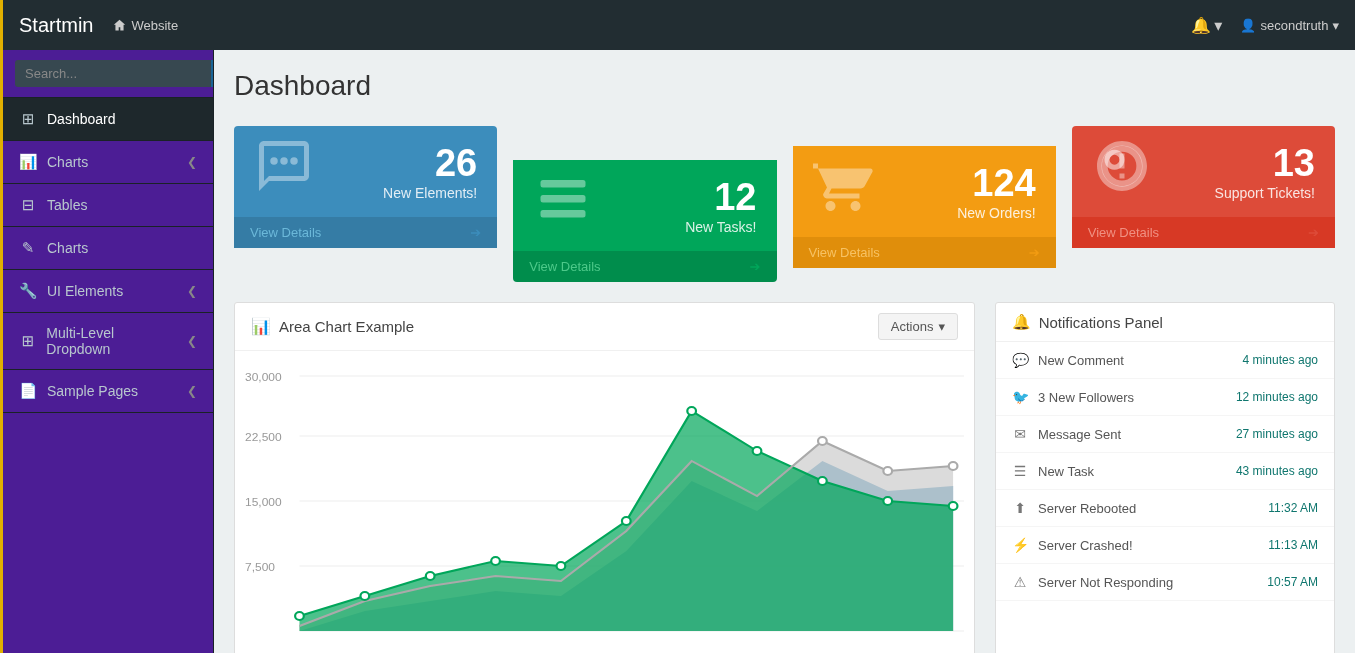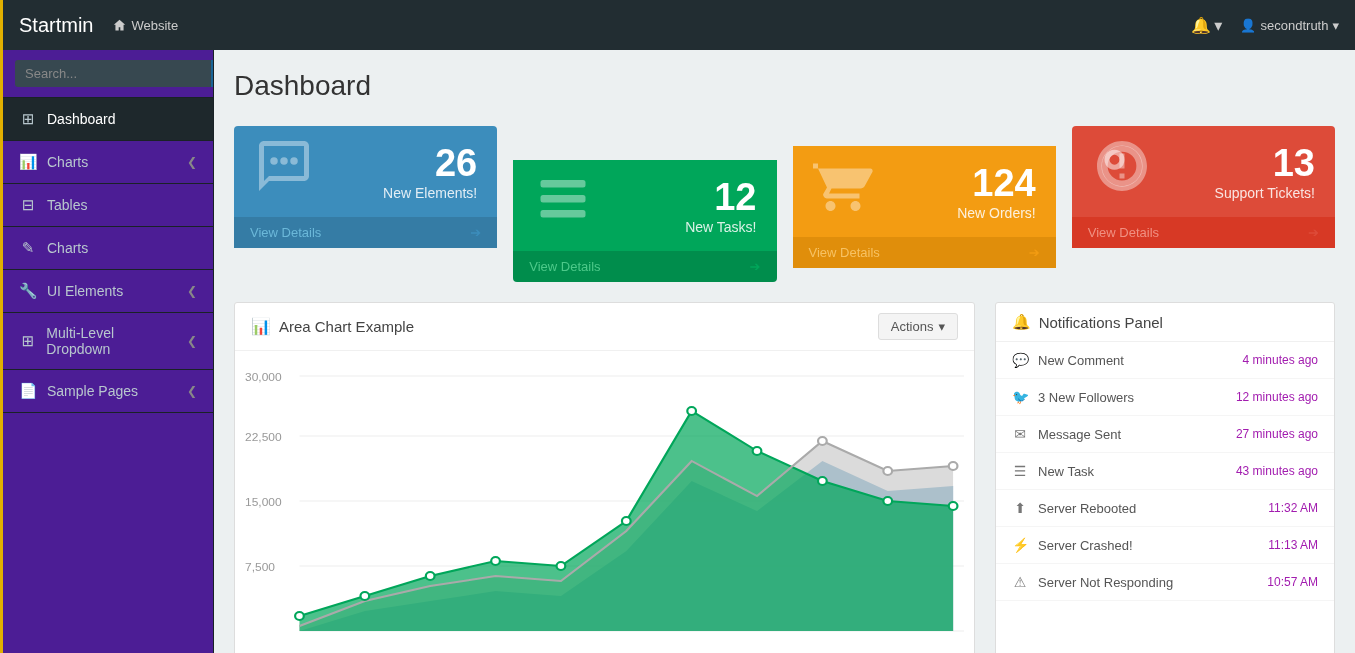--- a/index.html
+++ b/index.html
@@ -189,21 +189,21 @@
     .notif-item {
       display: flex;
       align-items: center;
       justify-content: space-between;
       padding: 10px 16px;
       border-bottom: 1px solid #f5f5f5;
       font-size: 13px;
     }
     .notif-left { display: flex; align-items: center; gap: 10px; color: #555; }
     .notif-icon { color: #777; font-size: 14px; width: 16px; text-align: center; }
-    .notif-time { color: #a21caf; font-size: 12px; white-space: nowrap; }
+    .notif-time { color: #0f766e; font-size: 12px; white-space: nowrap; }
 
     
     body { border-left: 3px solid #e2b000; }
   </style>
 </head>
 <body>
 
 <nav class="topnav">
   <div class="topnav-left">
     <span class="topnav-brand">Startmin</span>

